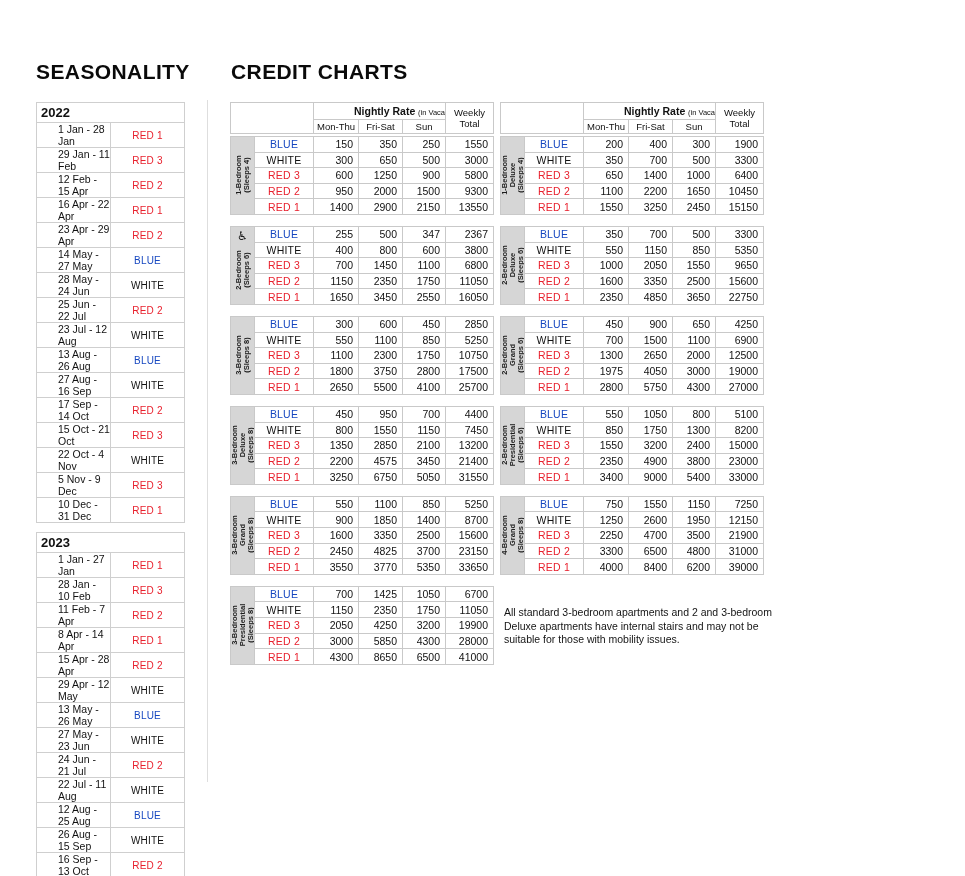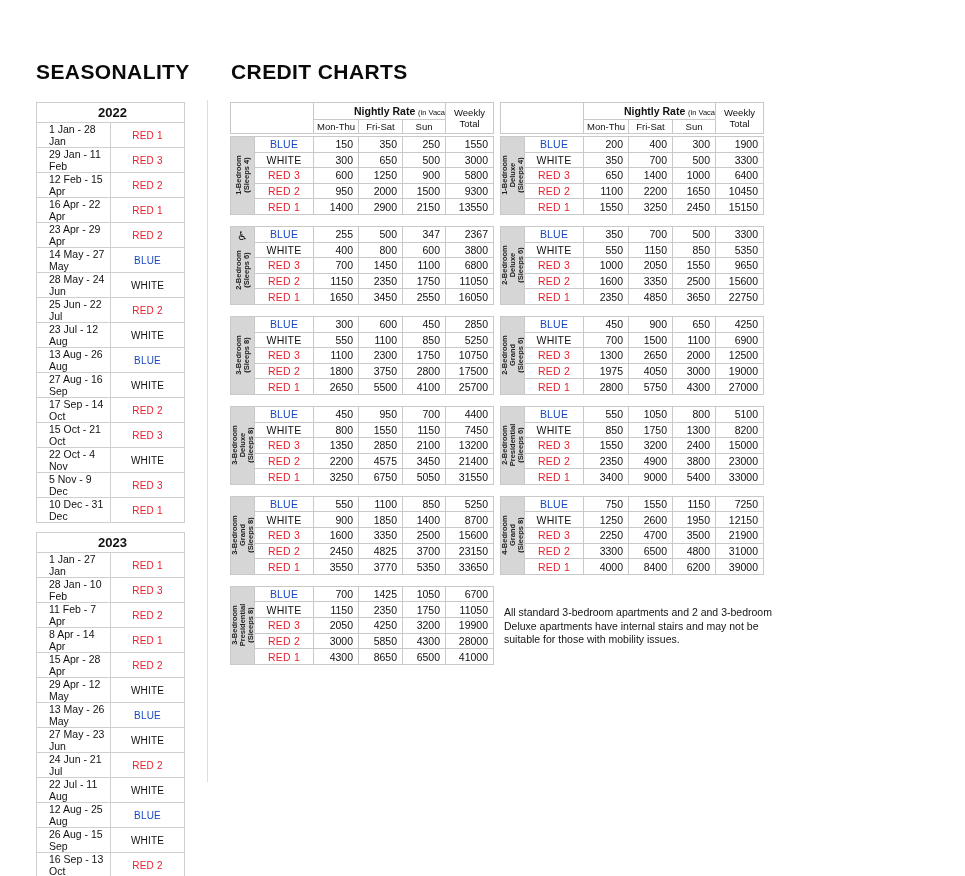--- a/index.html
+++ b/index.html
@@ -9,22 +9,22 @@
   .h1 { position:absolute; top:60px; font-size:21px; font-weight:bold; letter-spacing:0.4px; color:#0a0a0a; }
   #seasonality-title { left:36px; }
   #credit-title { left:231px; }
 
   .divider { position:absolute; left:207px; top:100px; width:1px; height:682px; background:#dedede; }
 
   .seasonality { position:absolute; left:36px; top:102px; width:150px; }
   table { border-collapse:collapse; }
   .stable { width:149px; table-layout:fixed; margin-bottom:9px; }
   .stable td { border:1px solid #cfcfcf; background:#fff; }
-  .stable td.year { font-size:13px; font-weight:bold; text-align:center; padding:2px 0 2px 4px; height:18px; }
-  .stable td.date { width:95px; font-size:10.5px; padding-left:12px; height:16.7px; }
+  .stable td.year { font-size:13px; font-weight:bold; text-align:left; padding:2px 0 2px 4px; height:18px; }
+  .stable td.date { width:95px; font-size:10.5px; padding-left:21px; height:16.7px; }
   .stable td.season { width:54px; font-size:10px; text-align:center; letter-spacing:0.2px; }
 
   .c-red { color:#E8202D; }
   .c-blue { color:#1647C0; }
   .c-black { color:#111; }
 
   .credit-group { position:absolute; top:102px; width:264px; }
   #credit-left { left:230px; }
   #credit-right { left:500px; }
 

